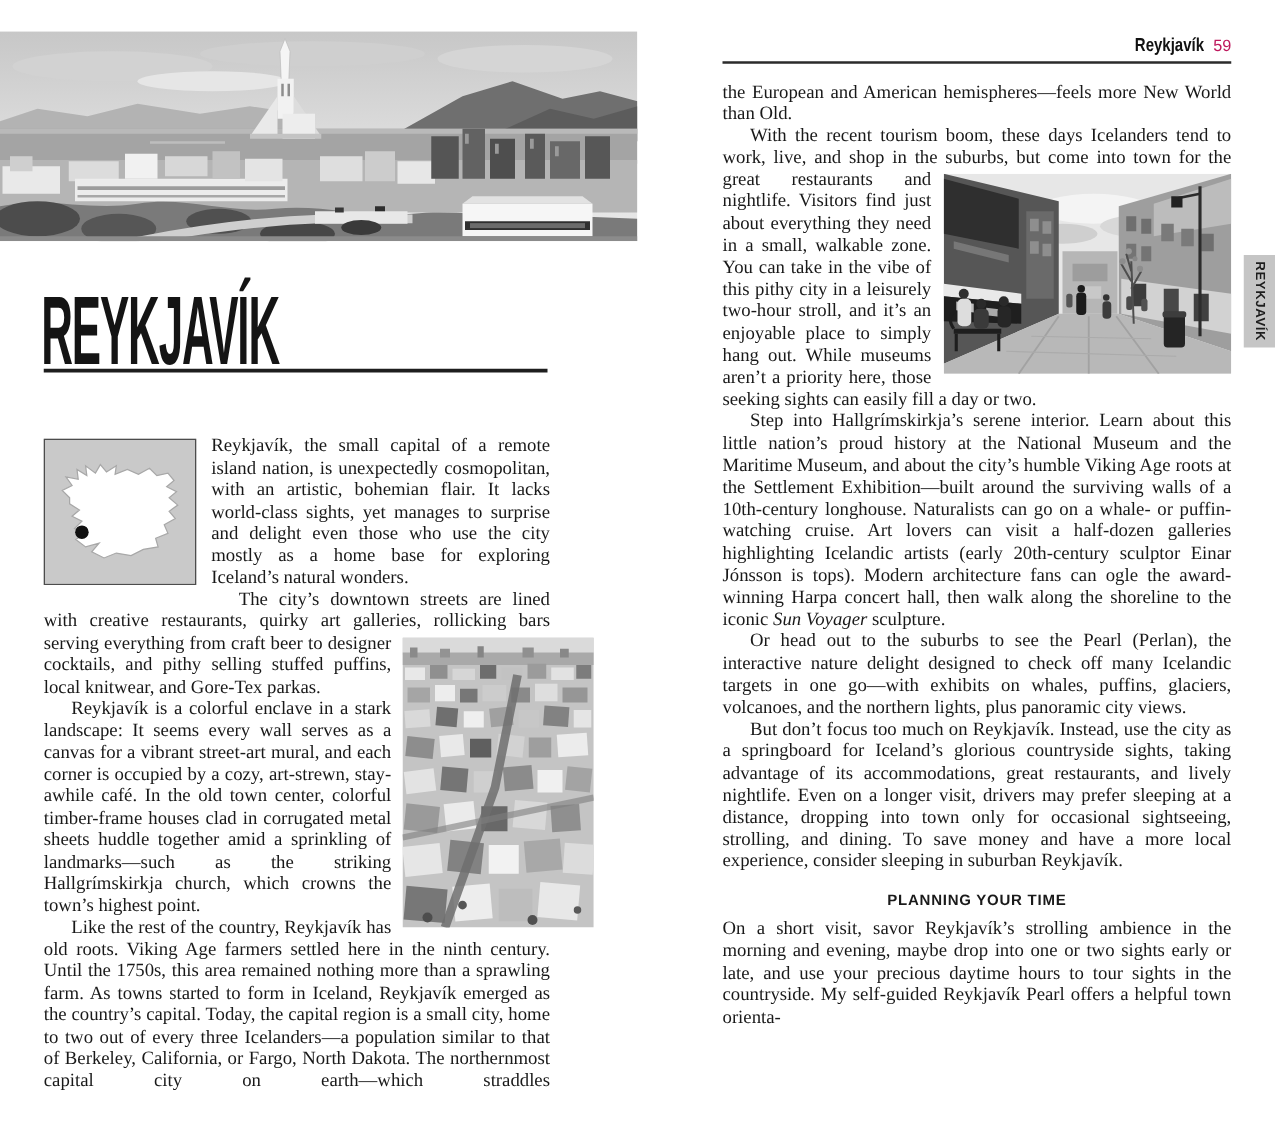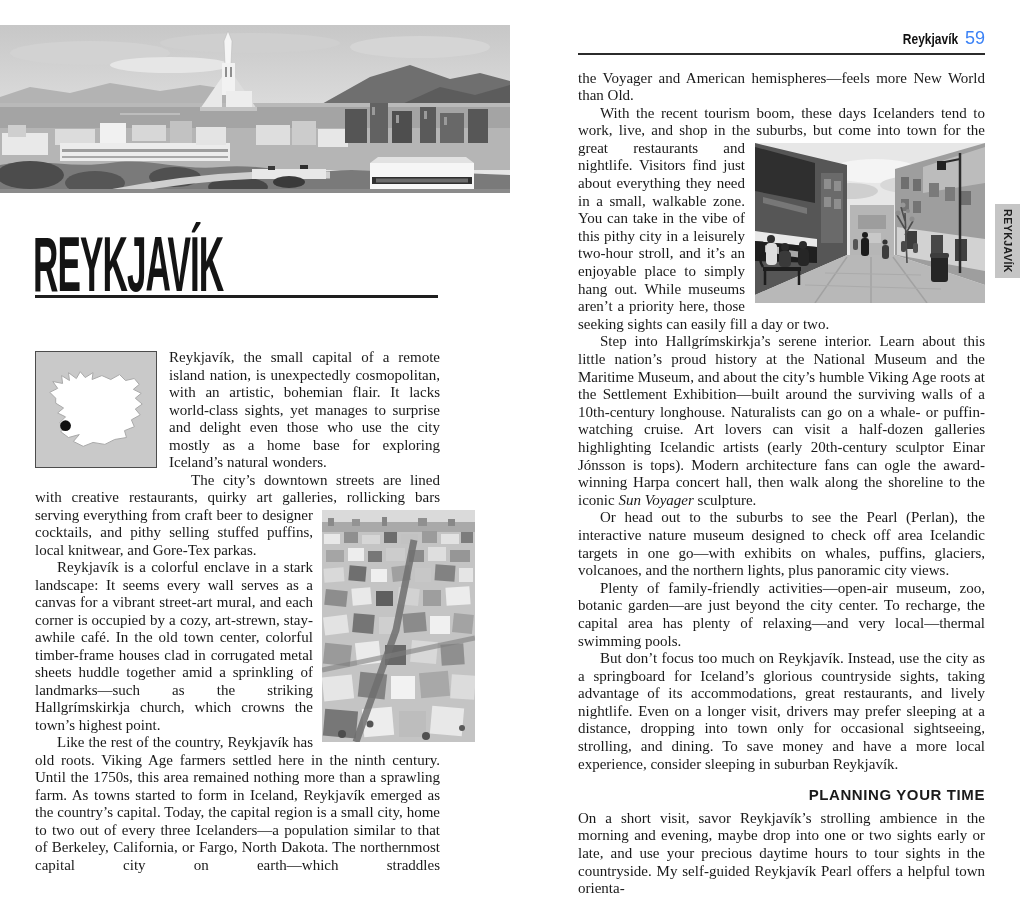--- a/index.html
+++ b/index.html
@@ -24,34 +24,34 @@
   .body-right{font-size:15px;line-height:17.6px;text-align:justify;}
   p{margin:0;padding:0;}
   .indent{text-indent:22px;}
   .continues{text-align-last:justify;}
 
   
   .header-row{display:flex;justify-content:flex-end;align-items:baseline;gap:7px;
        font-family:"Liberation Sans",sans-serif;padding-bottom:4px;}
   .running-title{font-weight:bold;font-size:15px;color:#111;
        transform:scaleX(.8);transform-origin:100% 100%;}
-  .page-num{font-size:18px;color:#3b82f6;}
+  .page-num{font-size:13px;color:#be185d;}
   .header-rule{height:1.5px;background:#2b2b2b;margin-bottom:15px;}
 
   
   .map-inset{float:left;width:122px;height:117px;margin:2px 12px 5px 0;
        background:#c9c9c9;border:1.5px solid #4c4c4c;box-sizing:border-box;}
   .aerial-float{float:right;width:153px;height:232px;margin:3px -35px 5px 9px;}
   .street-float{float:right;width:230px;height:160px;margin:3px 0 5px 10px;}
   .map-inset svg,.aerial-float svg,.street-float svg,.photo-top svg{display:block;width:100%;height:100%;}
 
   
   .section-heading{font-family:"Liberation Sans",sans-serif;font-weight:bold;
-       font-size:15px;letter-spacing:.6px;color:#1a1a1a;
-       margin:13px 0 6px 0;text-align:right;}
+       font-size:12px;letter-spacing:.6px;color:#1a1a1a;
+       margin:13px 0 6px 0;text-align:center;}
 
   
   .side-tab{position:absolute;left:995px;top:204px;width:25px;height:74px;background:#c5c5c5;
        display:flex;align-items:center;justify-content:center;}
   .side-tab span{transform:rotate(90deg);white-space:nowrap;
        font-family:"Liberation Sans",sans-serif;font-weight:bold;font-size:10.5px;
        letter-spacing:.5px;color:#1d1d1d;}
 </style>
 </head>
 <body>
@@ -231,21 +231,21 @@
   </div>
 
   <div class="col-right">
     <div class="header-row">
       <span class="running-title">Reykjavík</span>
       <span class="page-num">59</span>
     </div>
     <div class="header-rule"></div>
 
     <div class="body-right">
-      <p>the Voyager and American hemispheres—feels more New World than Old.</p>
+      <p>the European and American hemispheres—feels more New World than Old.</p>
 
       <p class="indent"><span>With the recent tourism boom, these days Icelanders tend to work, live, and shop in the suburbs, but come into town for the</span><span class="street-float">
             <svg viewBox="0 0 230 160" preserveAspectRatio="none">
           <rect x="0" y="0" width="230" height="160" fill="#e7e7e7"></rect>
           <ellipse cx="120" cy="28" rx="45" ry="12" fill="#f4f4f4"></ellipse>
           <ellipse cx="160" cy="42" rx="35" ry="9" fill="#d8d8d8"></ellipse>
           <ellipse cx="95" cy="48" rx="28" ry="8" fill="#cfcfcf"></ellipse>
 
           <rect x="95" y="62" width="44" height="50" fill="#b6b6b6"></rect>
           <rect x="103" y="72" width="28" height="14" fill="#9d9d9d"></rect>
@@ -318,22 +318,21 @@
             <circle cx="143" cy="70" r="2.5" fill="#8d8d8d"></circle>
                 <circle cx="157" cy="76" r="2.5" fill="#8d8d8d"></circle>
             <circle cx="148" cy="62" r="2.5" fill="#979797"></circle>
                 <circle cx="153" cy="68" r="2" fill="#888888"></circle>
           </g>
         </svg>
           </span><span> great restaurants and nightlife. Visitors find just about everything they need in a small, walkable zone. You can take in the vibe of this pithy city in a leisurely two-hour stroll, and it’s an enjoyable place to simply hang out. While museums aren’t a priority here, those seeking sights can easily fill a day or two.</span></p>
 
       <p class="indent"><span>Step into Hallgrímskirkja’s serene interior. Learn about this little nation’s proud history at the National Museum and the Maritime Museum, and about the city’s humble Viking Age roots at the Settlement Exhibition—built around the surviving walls of a 10th-century longhouse. Naturalists can go on a whale- or puffin-watching cruise. Art lovers can visit a half-dozen galleries highlighting Icelandic artists (early 20th-century sculptor Einar Jónsson is tops). Modern architecture fans can ogle the award-winning Harpa concert hall, then walk along the shoreline to the iconic </span><i>Sun Voyager</i><span> sculpture.</span></p>
 
-      <p class="indent">Or head out to the suburbs to see the Pearl (Perlan), the interactive nature museum designed to check off area Icelandic targets in one go—with exhibits on whales, puffins, glaciers, volcanoes, and the northern lights, plus panoramic city views.</p>
-      <p class="indent">Plenty of family-friendly activities—open-air museum, zoo, botanic garden—are just beyond the city center. To recharge, the capital area has plenty of relaxing—and very local—thermal swimming pools.</p>
+      <p class="indent">Or head out to the suburbs to see the Pearl (Perlan), the interactive nature delight designed to check off many Icelandic targets in one go—with exhibits on whales, puffins, glaciers, volcanoes, and the northern lights, plus panoramic city views.</p>
       <p class="indent">But don’t focus too much on Reykjavík. Instead, use the city as a springboard for Iceland’s glorious countryside sights, taking advantage of its accommodations, great restaurants, and lively nightlife. Even on a longer visit, drivers may prefer sleeping at a distance, dropping into town only for occasional sightseeing, strolling, and dining. To save money and have a more local experience, consider sleeping in suburban Reykjavík.</p>
 
       <div class="section-heading">PLANNING YOUR TIME</div>
 
       <p class="continues">On a short visit, savor Reykjavík’s strolling ambience in the morning and evening, maybe drop into one or two sights early or late, and use your precious daytime hours to tour sights in the countryside. My self-guided Reykjavík Pearl offers a helpful town orienta-</p>
     </div>
   </div>
 
   <div class="side-tab">
     <span>REYKJAVÍK</span>

